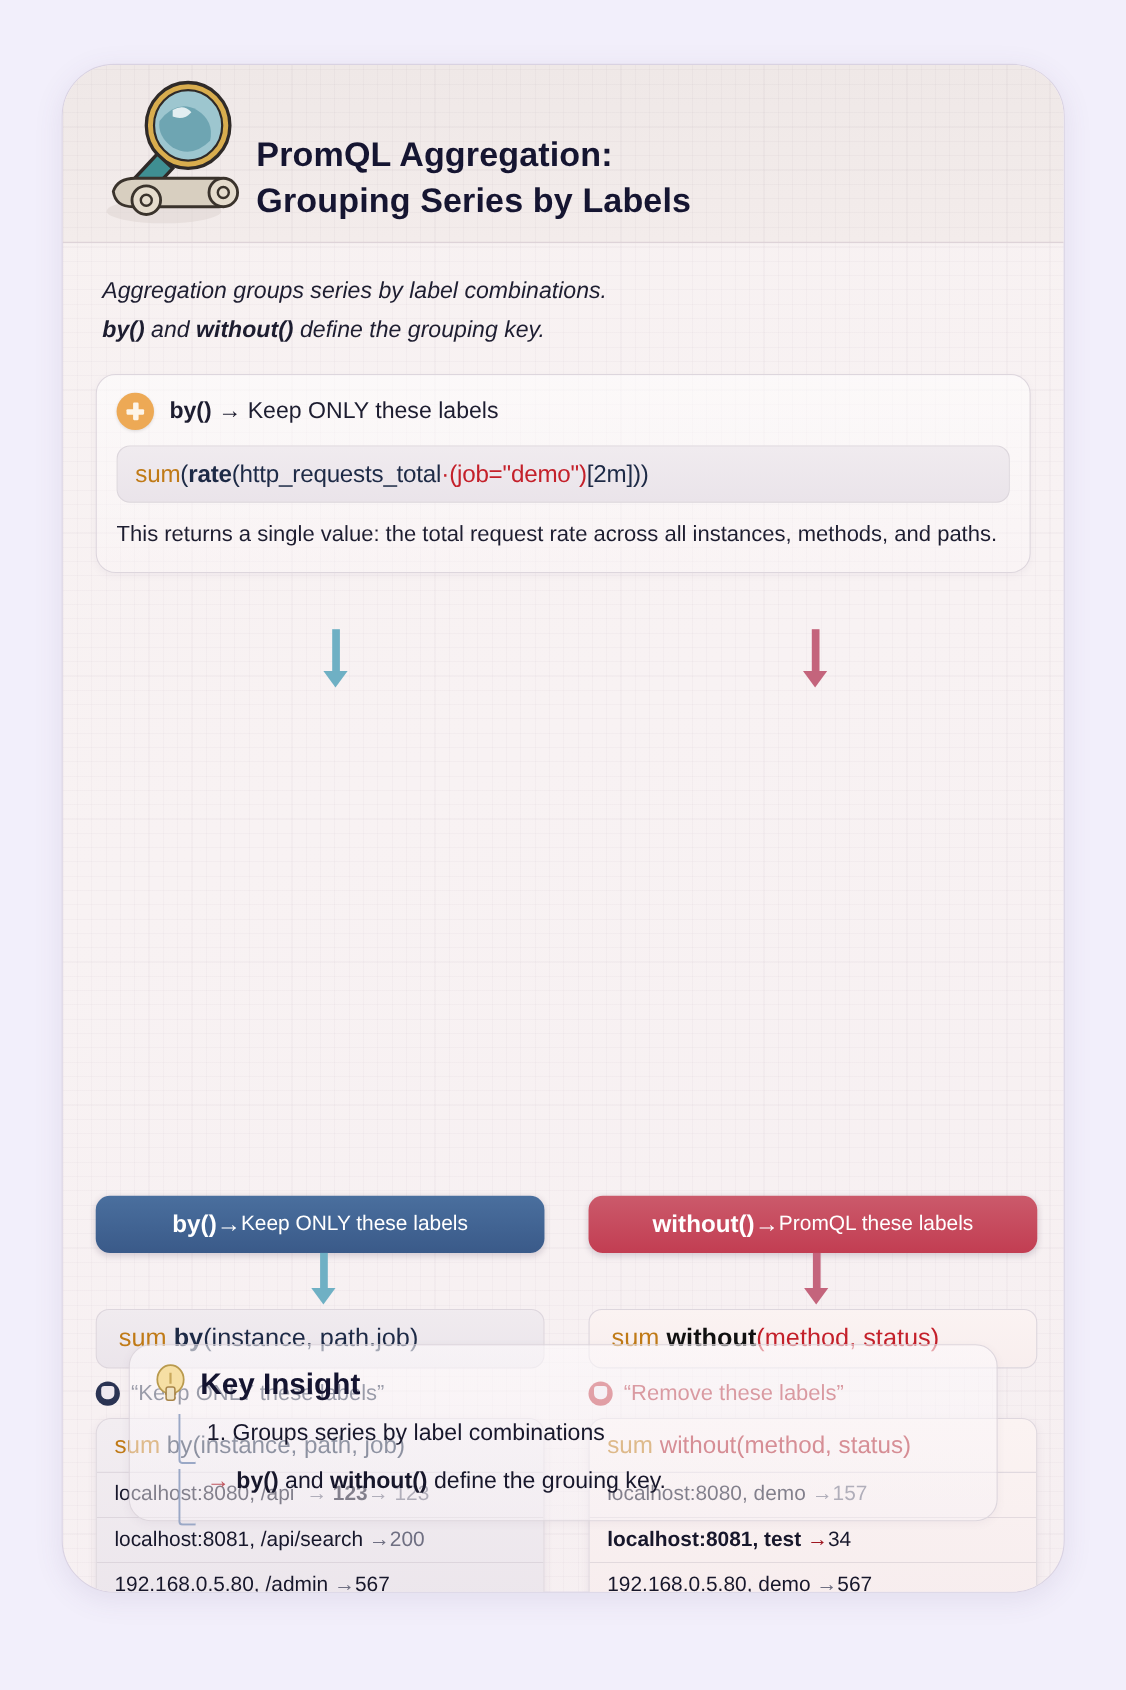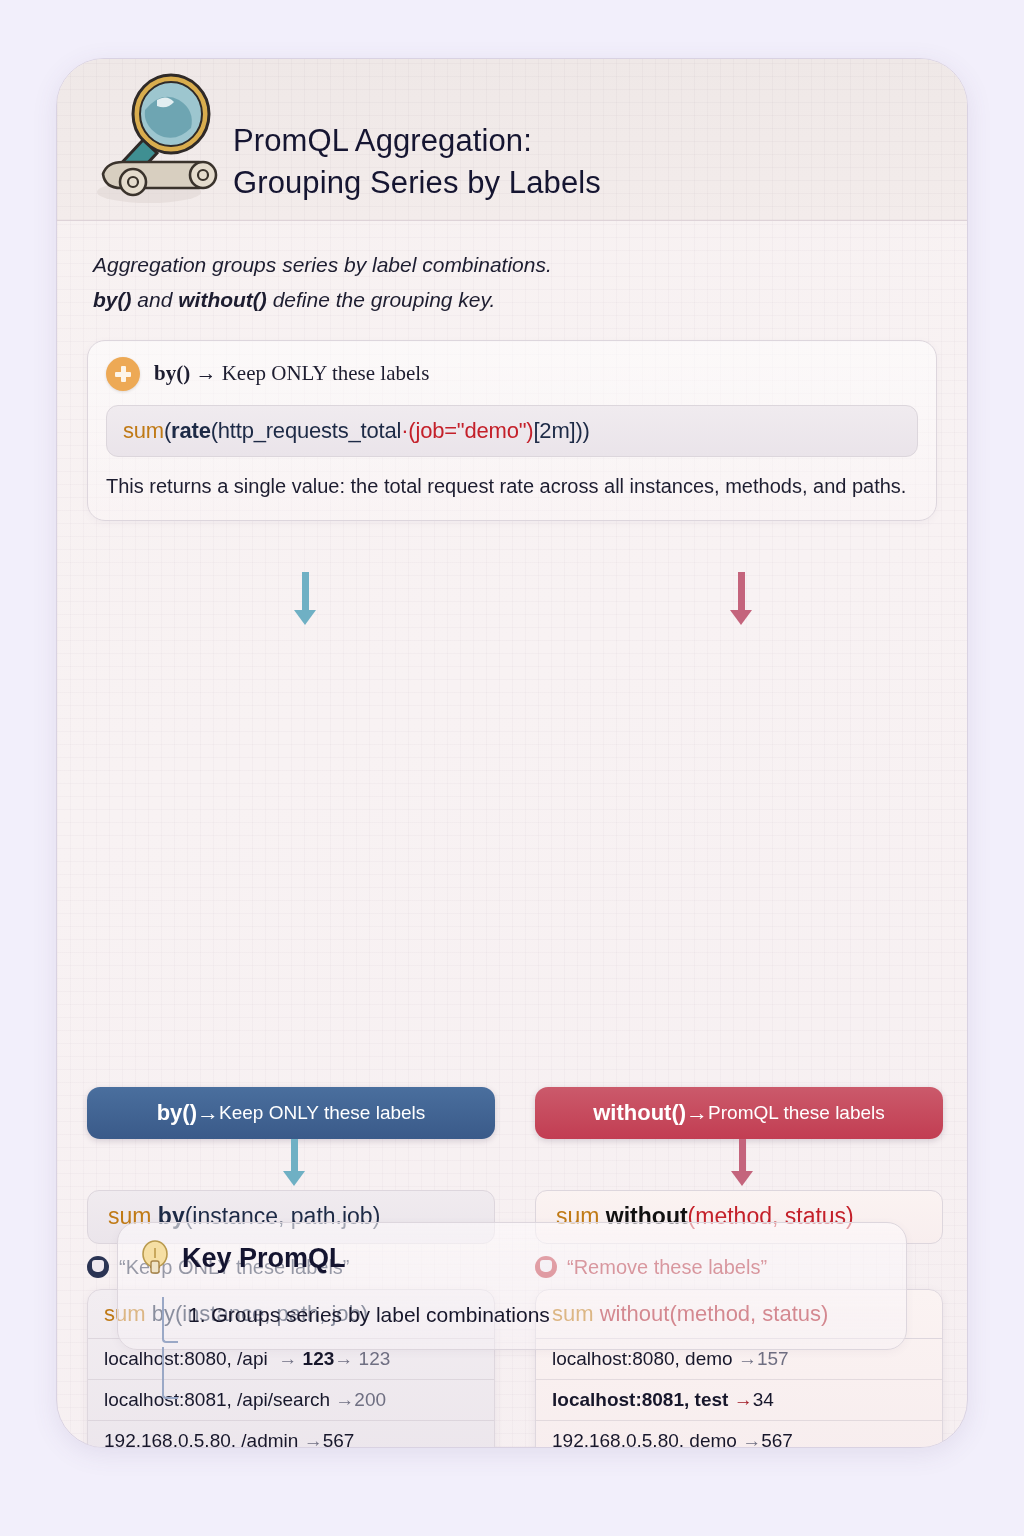--- a/index.html
+++ b/index.html
@@ -39,21 +39,21 @@
     padding-left: 18px;
     background:
       repeating-linear-gradient(0deg, rgba(150,135,150,.06) 0 1px, transparent 1px 13px),
       repeating-linear-gradient(90deg, rgba(150,135,150,.06) 0 1px, transparent 1px 13px),
       linear-gradient(180deg, #efe8e7 0%, #f3eceb 100%);
     border-bottom: 1px solid #ded3d8;
   }
   .hdr-icon { width: 152px; height: 140px; flex: 0 0 auto; }
   .hdr-title {
     font-size: 31px;
-    font-weight: normal;
+    font-weight: bold;
     color: #151531;
     line-height: 1.35;
     letter-spacing: .1px;
     margin-left: 6px;
     margin-top: 44px;
   }
 
   
   .intro {
     padding: 26px 36px 6px 36px;
@@ -66,21 +66,21 @@
 
   
   .panel {
     margin: 16px 30px 0 30px;
     border: 1px solid #ddd6dd;
     border-radius: 18px;
     background: linear-gradient(180deg, rgba(255,255,255,.55), rgba(252,247,248,.35));
     padding: 16px 18px 18px 18px;
     box-shadow: 0 2px 7px rgba(120,100,130,.06);
   }
-  .panel-head { display: flex; align-items: center; gap: 14px; font-family: Liberation Serif, serif; }
+  .panel-head { display: flex; align-items: center; gap: 14px; }
   .badge-plus {
     width: 34px; height: 34px; border-radius: 50%;
     background: #eda955;
     position: relative; flex: 0 0 auto;
     box-shadow: 0 1px 3px rgba(0,0,0,.12);
   }
   .badge-plus::before, .badge-plus::after {
     content: ""; position: absolute; background: #fdf5e9; border-radius: 1px;
   }
   .badge-plus::before { left: 9px; right: 9px; top: 15px; height: 5px; }
@@ -196,21 +196,21 @@
   .insight {
     margin: 0 30px;
     border: 1px solid #ddd6dd;
     border-radius: 20px;
     background: linear-gradient(180deg, rgba(253,250,252,.6), rgba(247,242,246,.45));
     padding: 16px 22px 20px 22px;
     box-shadow: 0 2px 8px rgba(110,90,125,.06);
   }
   .ins-head { display: flex; align-items: center; gap: 12px; }
   .ins-title { font-size: 27px; font-weight: bold; color: #141430; }
-  .ins-list { margin-top: 24px; position: relative; padding-left: 48px; }
+  .ins-list { margin-top: 12px; position: relative; padding-left: 48px; }
   .ins-item { font-size: 21px; color: #17172b; line-height: 1.35; margin-bottom: 16px; }
   .ins-item:last-child { margin-bottom: 0; }
   .ins-item b { font-weight: bold; }
   .elbow {
     position: absolute; left: 22px; width: 16px;
     border-left: 2.5px solid #9aa8c6; border-bottom: 2.5px solid #9aa8c6;
     border-bottom-left-radius: 4px;
   }
   .e1 { top: -4px; height: 46px; }
   .e2 { top: 46px; height: 52px; }
@@ -367,22 +367,25 @@
   </div>
 
   <div class="insight" style="position:absolute; left:30px; right:30px; top:1163px;">
     <div class="ins-head">
       <svg width="30" height="38" viewBox="0 0 30 38">
         <ellipse cx="15" cy="15" rx="12" ry="13" fill="#f6dfa4" stroke="#b99a4e" stroke-width="1.6"></ellipse>
         <path d="M15 9 v10" stroke="#c9a85c" stroke-width="2" fill="none"></path>
         <path d="M11 24 h8 M10 28 h10 M11 32 h8" stroke="#a8854a" stroke-width="1.8" fill="none"></path>
         <rect x="11" y="22" width="8" height="12" rx="2" fill="#efe3c7" stroke="#a8854a" stroke-width="1.4"></rect>
       </svg>
-      <span class="ins-title">Key PromQL</span>
+      <span class="ins-title">Key Insight</span>
     </div>
     <div class="ins-list">
       <span class="elbow e1"></span>
       <span class="elbow e2"></span>
       <div class="ins-item">1. Groups series by label combinations</div>
+      <div class="ins-item">
+        <span style="color:#c0565f">→ </span><b>by()</b><span> and </span><b>without()</b><span> define the grouing key.</span>
+      </div>
     </div>
   </div>
 
 </div>
 
 </body></html>

